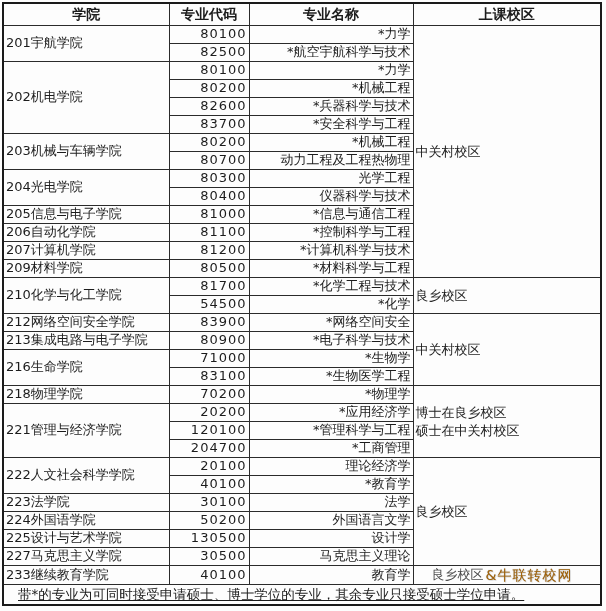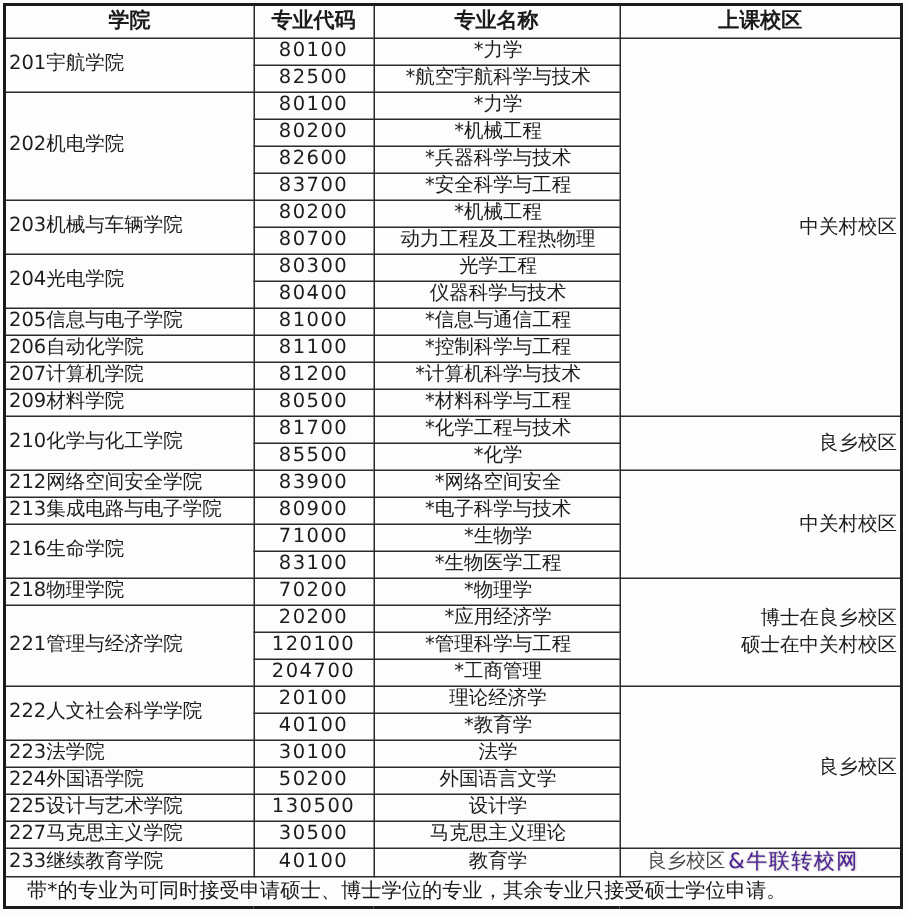--- a/index.html
+++ b/index.html
@@ -30,40 +30,41 @@
     white-space: nowrap;
   }
   thead th {
     height: 21px;
     font-size: 14px;
     font-weight: bold;
     text-align: center;
   }
   tbody tr { height: 18px; }
   td.college { text-align: left; }
-  td.code    { text-align: center; letter-spacing: 1px; }
-  td.major   { text-align: center; padding-left: 4px; }
-  td.campus  { text-align: right; font-size: 13px; line-height: 1.35; white-space: normal; }
+  td.code    { text-align: right; letter-spacing: 1px; }
+  td.major   { text-align: right; padding-left: 4px; }
+  td.campus  { text-align: left; font-size: 13px; line-height: 1.35; white-space: normal; }
   td.campus.watermarked { position: relative; overflow: visible; text-align: left; padding-left: 18px; color: #4a4a4a; }
   .watermark {
     position: absolute;
     left: 72px; top: 50%;
     transform: translateY(-50%);
     font-size: 14px;
-    color: #4c1d95;
+    color: #a16207;
     text-shadow: 0 0 1px #9a9a9a, 1px 1px 0 #e6e6e6;
     letter-spacing: 1px;
     white-space: nowrap;
     pointer-events: none;
   }
   tfoot td {
     height: 19px;
     font-size: 13.5px;
     text-align: left;
     padding-left: 14px;
+    text-decoration: underline;
   }
 </style>
 </head>
 <body>
 
 <div class="page">
   <table>
     <colgroup>
       <col class="c-college">
         <col class="c-code">
@@ -144,21 +145,21 @@
           <td class="code">80500</td>
           <td class="major">*材料科学与工程</td>
         </tr>
         <tr>
           <td class="college" rowspan="2">210化学与化工学院</td>
           <td class="code">81700</td>
           <td class="major">*化学工程与技术</td>
           <td class="campus" rowspan="2">良乡校区</td>
         </tr>
         <tr>
-          <td class="code">85500</td>
+          <td class="code">54500</td>
           <td class="major">*化学</td>
         </tr>
         <tr>
           <td class="college" rowspan="1">212网络空间安全学院</td>
           <td class="code">83900</td>
           <td class="major">*网络空间安全</td>
           <td class="campus" rowspan="4">中关村校区</td>
         </tr>
         <tr>
           <td class="college" rowspan="1">213集成电路与电子学院</td>

